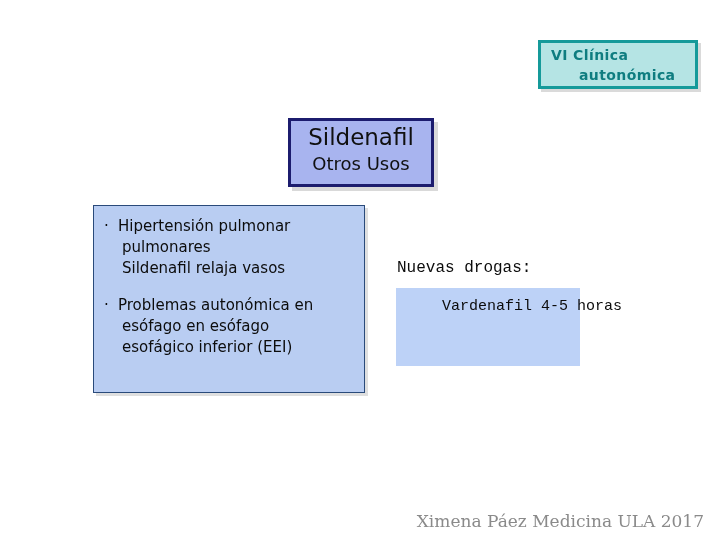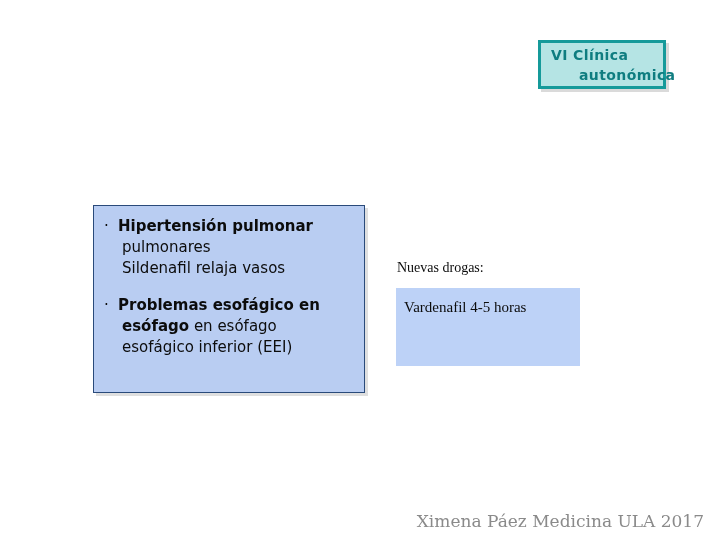--- a/index.html
+++ b/index.html
@@ -20,21 +20,21 @@
     inset: 0;
     width: 720px;
     height: 540px;
   }
 
   
   .header-chip {
     position: absolute;
     left: 538px;
     top: 40px;
-    width: 128px;
+    width: 160px;
     height: 49px;
     background: #b5e4e4;
     border: 3px solid #159a9a;
     box-sizing: border-box;
     box-shadow: 3px 3px 0 rgba(150,150,150,0.35);
   }
   .header-chip .line {
     color: #0f7d80;
     font-family: "DejaVu Sans", sans-serif;
     font-weight: bold;
@@ -100,57 +100,58 @@
   }
   .bullet-item + .bullet-item { margin-top: 16px; }
   .bullet-item .dot {
     position: absolute;
     left: 2px;
     top: 0px;
     font-size: 15px;
     line-height: 21px;
   }
   .bullet-item .lead {
-    font-weight: bold;
+    font-weight: normal;
   }
   .bullet-item .rest {
     font-weight: normal;
   }
   .bullet-item .indent {
     display: block;
     padding-left: 4px;
   }
 
   
   .nuevas-label {
     position: absolute;
     left: 397px;
     top: 258px;
     color: #0c0c0c;
-    font-family: Liberation Serif, serif;
-    font-size: 14px;
+    font-family: Liberation Mono, monospace;
+    font-size: 16px;
     line-height: 20px;
     white-space: nowrap;
   }
   .drug-box {
     position: absolute;
     left: 396px;
     top: 288px;
     width: 184px;
     height: 78px;
     background: #bdd2f7;
     box-sizing: border-box;
     padding: 9px 0 0 8px;
   }
   .drug-line {
     color: #0c0c0c;
-    font-family: Liberation Serif, serif;
+    font-family: Liberation Mono, monospace;
     font-size: 15px;
     line-height: 20px;
     white-space: nowrap;
+    margin-left: 38px;
   }
   .drug-line + .drug-line { margin-top: 18px; }
 
   
   .footer-credit {
     position: absolute;
     right: 16px;
     bottom: 12px;
     color: #8a8a8a;
     font-family: "DejaVu Serif", serif;
@@ -162,33 +163,37 @@
 </head>
 <body>
 
 <div class="slide">
 
   <div class="header-chip">
     <div class="line line1">VI Clínica</div>
     <div class="line line2">autonómica</div>
   </div>
 
+  <div class="title-box">
+    <div class="title-main">Sildenafil</div>
+    <div class="title-sub">Otros Usos</div>
+  </div>
 
   <div class="content-box">
 
     <div class="bullet-item">
       <span class="dot">·</span>
       <span class="lead">Hipertensión pulmonar</span>
       <span class="rest indent">pulmonares</span>
       <span class="rest indent">Sildenafil relaja vasos</span>
     </div>
 
     <div class="bullet-item">
       <span class="dot">·</span>
-      <span class="lead">Problemas esofágico en</span>
+      <span class="lead">Problemas autonómica en</span>
       <span class="indent"><span class="lead">esófago</span><span class="rest">&nbsp;</span><span class="rest">en esófago</span></span>
       <span class="rest indent">esofágico inferior (EEI)</span>
     </div>
 
   </div>
 
   <div class="nuevas-label">Nuevas drogas:</div>
 
   <div class="drug-box">
     <div class="drug-line">Vardenafil 4-5 horas</div>

